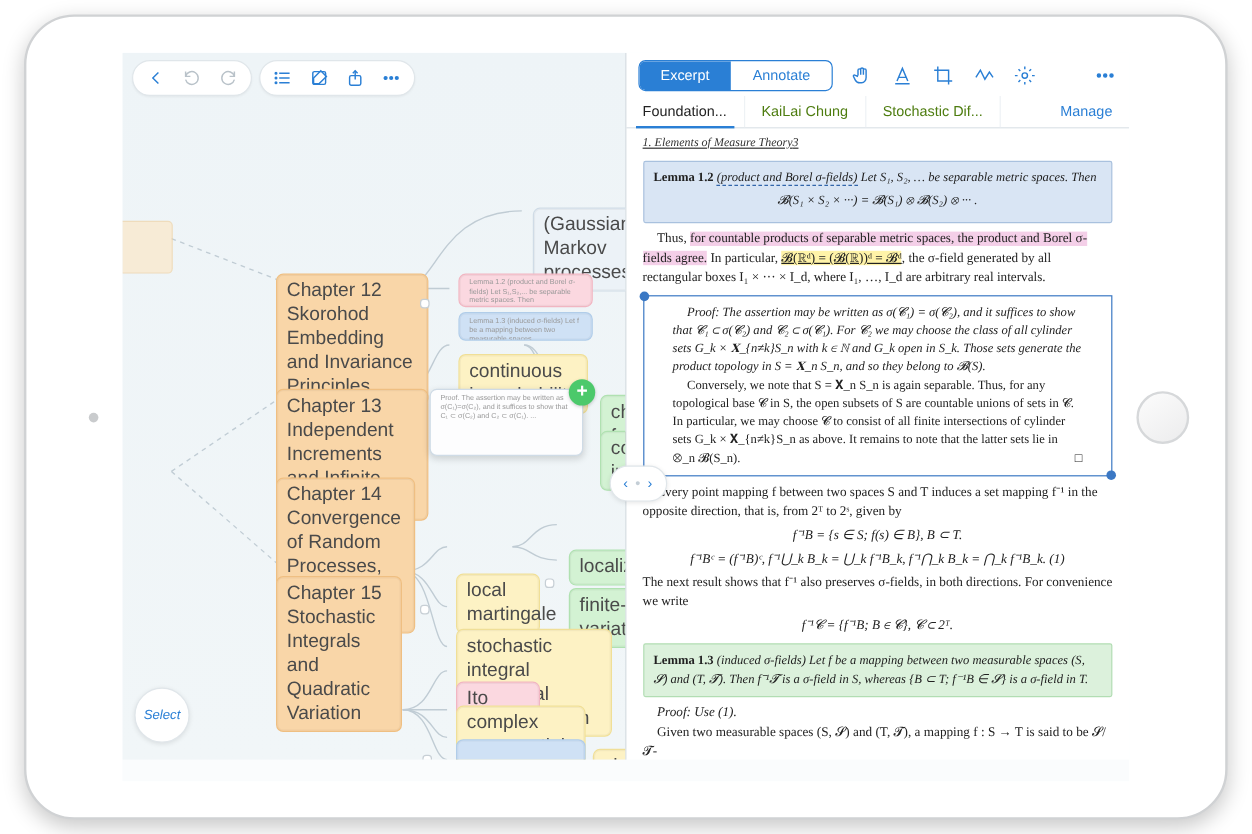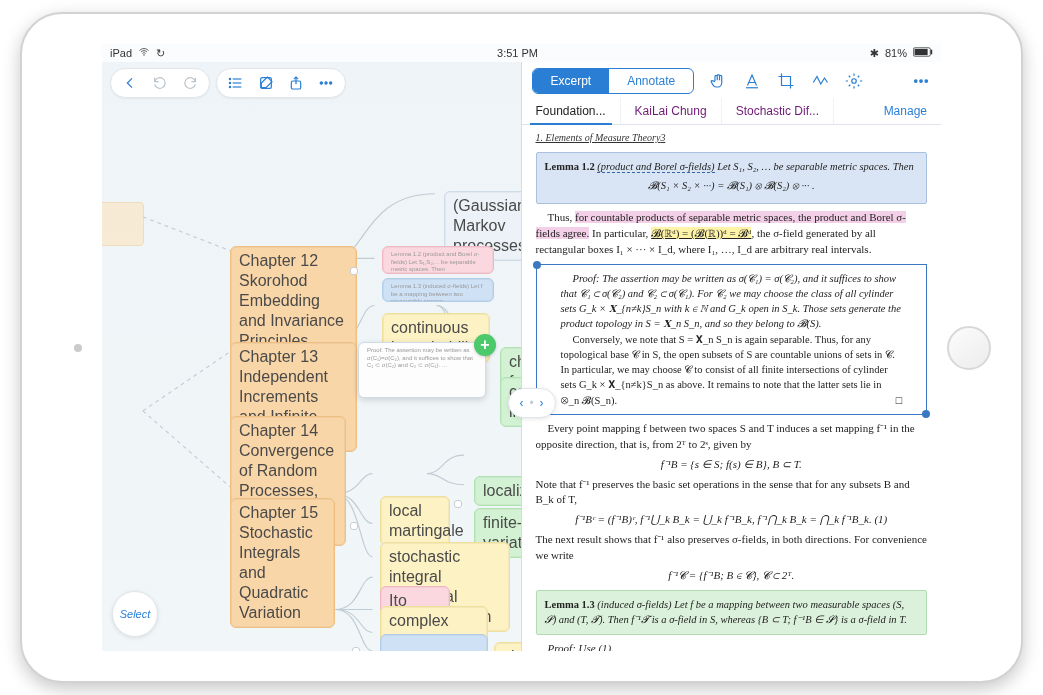--- a/index.html
+++ b/index.html
@@ -41,21 +41,21 @@
 
 .right-tb { display: flex; align-items: center; gap: 14px; padding: 6px 10px 4px 10px; }
 .seg { display: flex; border: 1px solid #2a7fd5; border-radius: 6px; overflow: hidden; font-size: 12px; }
 .seg div { padding: 5px 18px; color: #2a7fd5; }
 .seg .active { background: #2a7fd5; color: #fff; }
 .rtb-icon { width: 20px; height: 20px; color: #2a7fd5; display: flex; align-items: center; justify-content: center; }
 .rtb-icon svg { width: 18px; height: 18px; stroke: currentColor; fill: none; stroke-width: 1.6; }
 .spacer { flex: 1; }
 
 .tabs { display: flex; border-bottom: 1px solid #dde3e8; font-size: 12px; }
-.tab { padding: 6px 14px; color: #701a75; border-right: 1px solid #eef2f5; }
+.tab { padding: 6px 14px; color: #4d7c0f; border-right: 1px solid #eef2f5; }
 .tab.active { color: #222; font-weight: 500; position: relative; }
 .tab.active::after { content:''; position:absolute; left:8px; right:8px; bottom:-1px; height:2px; background:#2a7fd5; }
 .tab.manage { color: #2a7fd5; margin-left: auto; border-right: none; }
 
 .doc { flex: 1; overflow: hidden; padding: 6px 14px 0 14px; font-family: Georgia, 'Times New Roman', serif; font-size: 11px; color: #222; line-height: 1.45; }
 .doc-hdr { display: flex; font-style: italic; font-size: 10px; color: #333; margin-bottom: 6px; text-decoration: underline; }
 .lemma { padding: 6px 8px; border-radius: 2px; margin: 6px 0; font-size: 10.5px; }
 .lemma-blue { background: #d9e5f4; border: 1px solid #a9c1de; }
 .lemma-green { background: #dcf1dc; border: 1px solid #b2ddb3; }
 .lemma b { font-style: normal; }
@@ -74,44 +74,20 @@
 </style>
 </head>
 <body>
 
 <div class="device-frame">
   <div class="bezel">
     <div class="camera"></div>
     <div class="home-btn"></div>
     <div class="screen">
 
-      <div class="status-bar">
-        <div class="status-left">
-          <span>iPad</span>
-          <span>
-            <svg viewBox="0 0 24 24" width="12" height="12">
-                <path d="M3 9c5-5 13-5 18 0M6 12c3.5-3.5 8.5-3.5 12 0M9 15c2-2 4-2 6 0" stroke="#333" fill="none" stroke-width="1.6"></path>
-                <circle cx="12" cy="18" r="1.3" fill="#333"></circle>
-              </svg>
-          </span>
-          <span>↻</span>
-        </div>
-        <div>3:51 PM</div>
-        <div class="status-right">
-          <span>✱</span>
-          <span>81%</span>
-          <span>
-            <svg viewBox="0 0 26 12" width="20" height="10">
-                <rect x="0.5" y="0.5" width="22" height="11" rx="2" fill="none" stroke="#333"></rect>
-                <rect x="23" y="3" width="2" height="6" fill="#333"></rect>
-                <rect x="2" y="2" width="17" height="8" fill="#333"></rect>
-              </svg>
-          </span>
-        </div>
-      </div>
 
       <div class="split">
 
         <div class="left-pane">
           <div class="toolbar">
             <div class="pill">
               <span class="tb-icon">
                   <svg viewBox="0 0 24 24">
                     <polyline points="15 5 8 12 15 19"></polyline>
                   </svg>
@@ -291,21 +267,20 @@
 
             <div class="proof-box">
               <div class="sel-dot" style="top:-4px; left:-4px"></div>
               <div class="sel-dot" style="bottom:-4px; right:-4px"></div>
               <p style="text-indent:12px"><i>Proof: The assertion may be written as σ(𝓒₁) = σ(𝓒₂), and it suffices to show that 𝓒₁ ⊂ σ(𝓒₂) and 𝓒₂ ⊂ σ(𝓒₁). For 𝓒₂ we may choose the class of all cylinder sets G_k × 𝐗_{n≠k}S_n with k ∈ ℕ and G_k open in S_k. Those sets generate the product topology in S = 𝐗_n S_n, and so they belong to 𝓑(S).</i></p>
               <p style="text-indent:12px"><span>Conversely, we note that S = 𝐗_n S_n is again separable. Thus, for any topological base 𝓒 in S, the open subsets of S are countable unions of sets in 𝓒. In particular, we may choose 𝓒 to consist of all finite intersections of cylinder sets G_k × 𝐗_{n≠k}S_n as above. It remains to note that the latter sets lie in ⊗_n 𝓑(S_n).</span> <span style="float:right">□</span></p>
             </div>
 
             <p style="text-indent:12px">Every point mapping f between two spaces S and T induces a set mapping f⁻¹ in the opposite direction, that is, from 2ᵀ to 2ˢ, given by</p>
             <div class="math">f⁻¹B = {s ∈ S; f(s) ∈ B},   B ⊂ T.</div>
-            <p>Note that f⁻¹ preserves the basic set operations in the sense that for any subsets B and B_k of T,</p>
             <div class="math">f⁻¹Bᶜ = (f⁻¹B)ᶜ,   f⁻¹⋃_k B_k = ⋃_k f⁻¹B_k,   f⁻¹⋂_k B_k = ⋂_k f⁻¹B_k.   (1)</div>
             <p>The next result shows that f⁻¹ also preserves σ-fields, in both directions. For convenience we write</p>
             <div class="math">f⁻¹𝓒 = {f⁻¹B; B ∈ 𝓒},   𝓒 ⊂ 2ᵀ.</div>
 
             <div class="lemma lemma-green">
               <b>Lemma 1.3</b><i> (induced σ-fields) </i><i>Let f be a mapping between two measurable spaces (S, 𝓢) and (T, 𝓣). Then f⁻¹𝓣 is a σ-field in S, whereas {B ⊂ T; f⁻¹B ∈ 𝓢} is a σ-field in T.</i>
             </div>
 
             <p style="text-indent:12px"><i>Proof: Use (1).</i></p>
             <p style="text-indent:12px">

